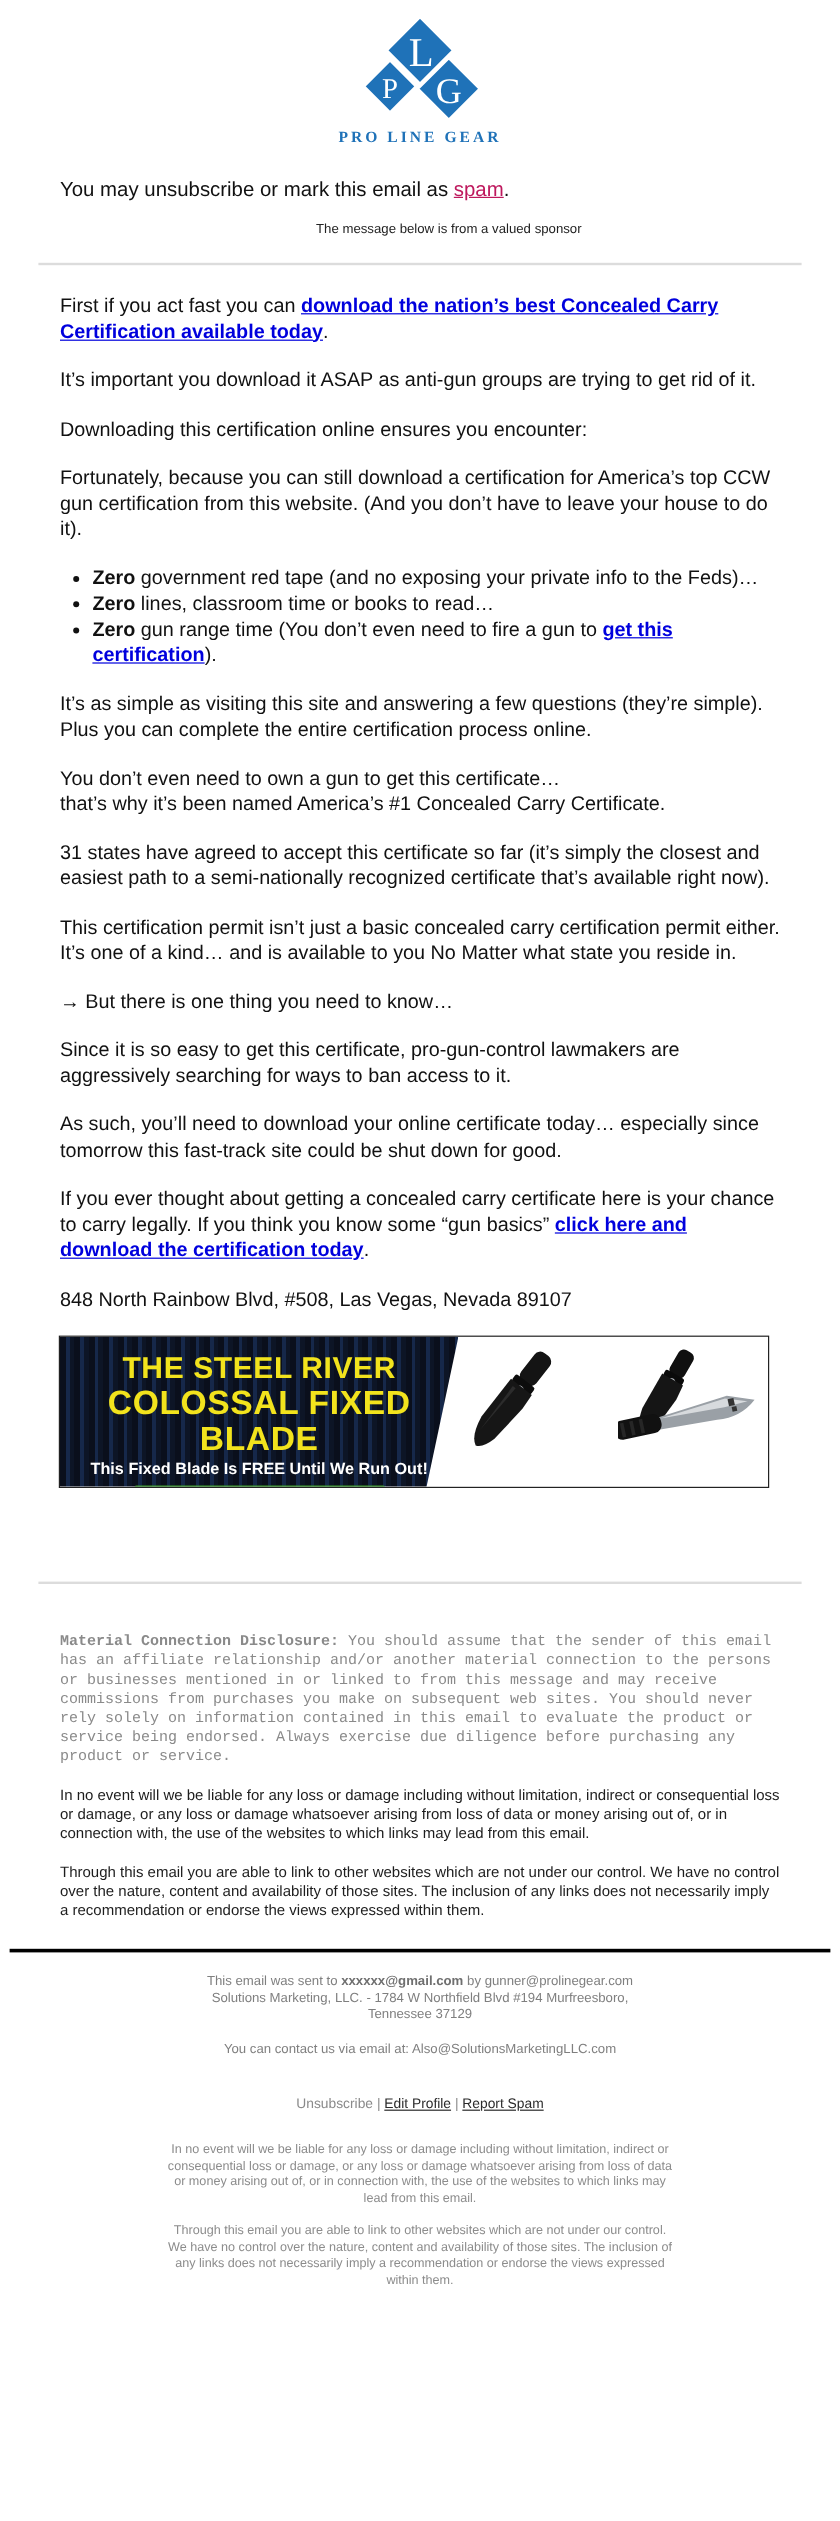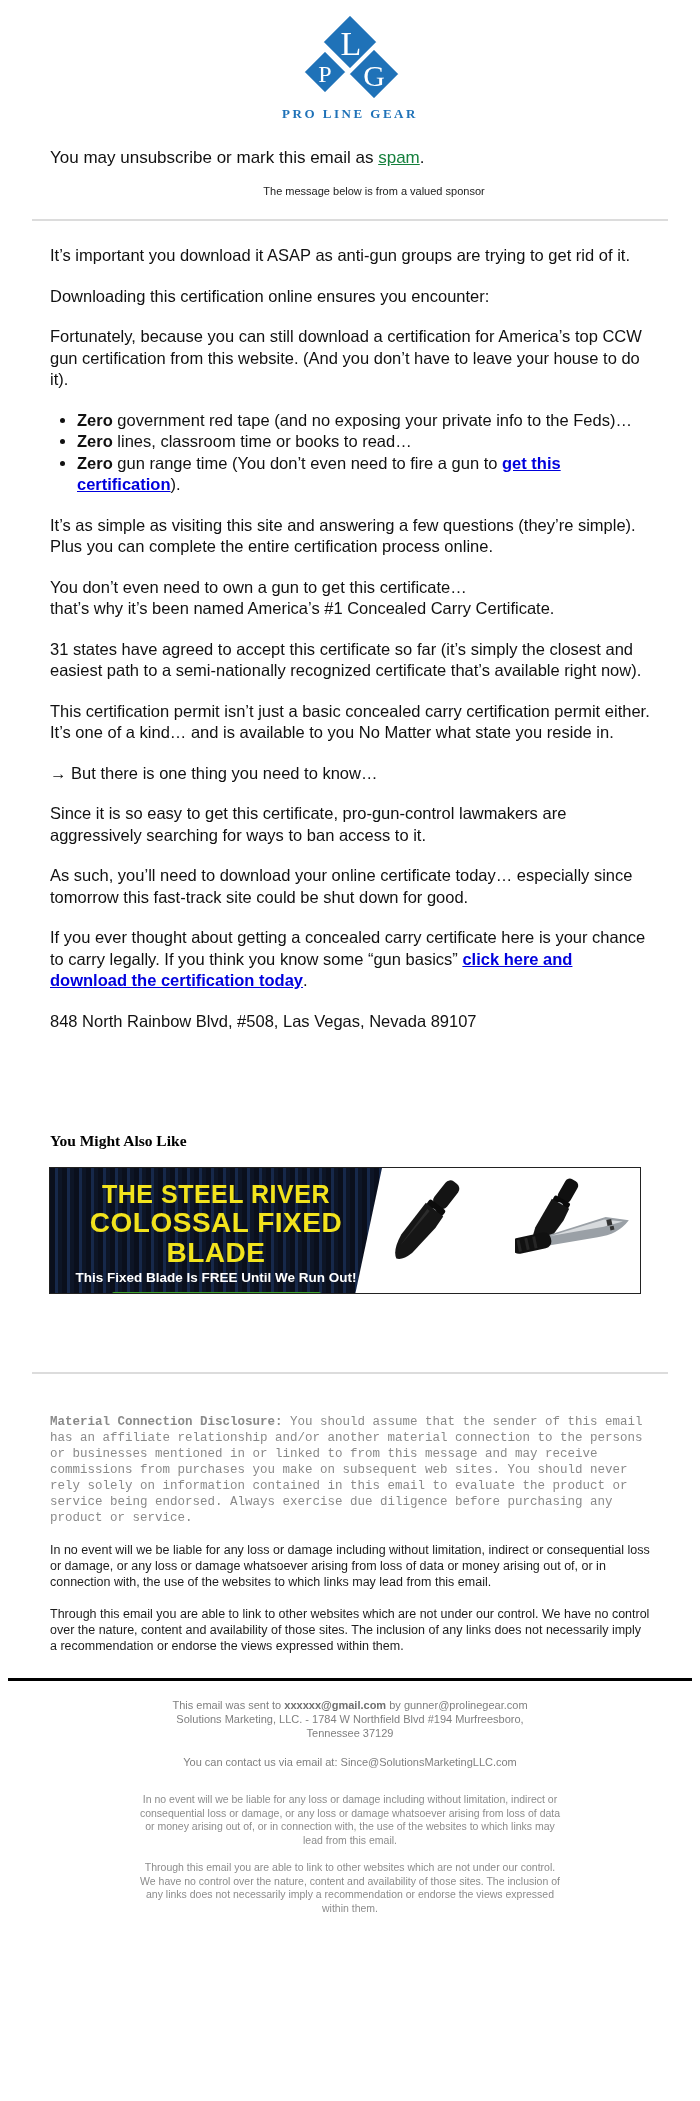--- a/index.html
+++ b/index.html
@@ -8,21 +8,21 @@
     font-family:"Liberation Sans","DejaVu Sans",sans-serif;color:#1a1a1a;overflow:hidden;
   }
   
   .brand{padding-top:12px;text-align:center;}
   .brand svg{display:block;margin:0 auto;}
   .brand-name{
     font-family:"Liberation Serif","DejaVu Serif",serif;font-weight:bold;
     color:#1f72b8;font-size:13px;letter-spacing:2.5px;margin-top:2px;
   }
   .unsub-line{padding:0 50px;margin-top:26px;font-size:17px;color:#111;}
-  a.blue-link{color:#15803d;text-decoration:underline;cursor:pointer;}
+  a.blue-link{color:#be185d;text-decoration:underline;cursor:pointer;}
   .sponsor-note{text-align:center;margin-top:17px;font-size:11px;color:#222;padding-left:48px;}
   .divider{height:2px;background:#dcdcdc;margin:22px 32px 0 32px;}
   
   .article{padding:5px 50px 0 50px;font-size:16.5px;line-height:21.5px;color:#111;}
   .article p{margin:19px 0;}
   .article ul{margin:19px 0;padding-left:27px;}
   .article li{margin:0;}
   .bold-link{color:#0000dd;font-weight:bold;text-decoration:underline;cursor:pointer;}
   
   .also-like{
@@ -87,40 +87,40 @@
     <div class="brand-name">PRO LINE GEAR</div>
   </div>
 
   <div class="unsub-line"><span>You may unsubscribe or mark this email as </span><a class="blue-link">spam</a><span>.</span></div>
 
   <div class="sponsor-note">The message below is from a valued sponsor</div>
 
   <div class="divider"></div>
 
   <div class="article">
+    <p><span>First if you act fast you can </span><a class="bold-link">download the nation’s best Concealed Carry Certification available today</a><span>.</span></p>
     <p>It’s important you download it ASAP as anti-gun groups are trying to get rid of it.</p>
     <p>Downloading this certification online ensures you encounter:</p>
     <p>Fortunately, because you can still download a certification for America’s top CCW gun certification from this website. (And you don’t have to leave your house to do it).</p>
     <ul>
       <li><b>Zero</b><span> government red tape (and no exposing your private info to the Feds)…</span></li>
       <li><b>Zero</b><span> lines, classroom time or books to read…</span></li>
       <li><b>Zero</b><span> gun range time (You don’t even need to fire a gun to </span><a class="bold-link">get this certification</a><span>).</span></li>
     </ul>
     <p>It’s as simple as visiting this site and answering a few questions (they’re simple). Plus you can complete the entire certification process online.</p>
     <p><span>You don’t even need to own a gun to get this certificate…</span><br><span>that’s why it’s been named America’s #1 Concealed Carry Certificate.</span></p>
     <p>31 states have agreed to accept this certificate so far (it’s simply the closest and easiest path to a semi-nationally recognized certificate that’s available right now).</p>
     <p>This certification permit isn’t just a basic concealed carry certification permit either. It’s one of a kind… and is available to you No Matter what state you reside in.</p>
     <p>→ But there is one thing you need to know…</p>
     <p>Since it is so easy to get this certificate, pro-gun-control lawmakers are aggressively searching for ways to ban access to it.</p>
     <p>As such, you’ll need to download your online certificate today… especially since tomorrow this fast-track site could be shut down for good.</p>
     <p><span>If you ever thought about getting a concealed carry certificate here is your chance to carry legally. If you think you know some “gun basics” </span><a class="bold-link">click here and download the certification today</a><span>.</span></p>
     <p>848 North Rainbow Blvd, #508, Las Vegas, Nevada 89107</p>
   </div>
 
-  <div class="also-like">You Might Also Like</div>
 
   <div class="banner">
     <div class="banner-left">
       <div class="banner-l1">THE STEEL RIVER</div>
       <div class="banner-l2">COLOSSAL FIXED BLADE</div>
       <div class="banner-l3">This Fixed Blade Is FREE Until We Run Out!</div>
       <span class="banner-btn">CLICK HERE NOW!</span>
     </div>
     <div class="banner-right">
 
@@ -161,18 +161,25 @@
     <p class="disc-gray"><b>Material Connection Disclosure:</b><span> You should assume that the sender of this email has an affiliate relationship and/or another material connection to the persons or businesses mentioned in or linked to from this message and may receive commissions from purchases you make on subsequent web sites. You should never rely solely on information contained in this email to evaluate the product or service being endorsed. Always exercise due diligence before purchasing any product or service.</span></p>
     <p class="disc-dark">In no event will we be liable for any loss or damage including without limitation, indirect or consequential loss or damage, or any loss or damage whatsoever arising from loss of data or money arising out of, or in connection with, the use of the websites to which links may lead from this email.</p>
     <p class="disc-dark">Through this email you are able to link to other websites which are not under our control. We have no control over the nature, content and availability of those sites. The inclusion of any links does not necessarily imply a recommendation or endorse the views expressed within them.</p>
   </div>
 
   <div class="thick-rule"></div>
 
   <div class="footer">
     <div class="sent"><span>This email was sent to </span><b>xxxxxx@gmail.com</b><span> by </span><span>gunner@prolinegear.com</span></div>
     <div class="company">Solutions Marketing, LLC. - 1784 W Northfield Blvd #194 Murfreesboro, Tennessee 37129</div>
-    <div class="contact">You can contact us via email at: Since@SolutionsMarketingLLC.com</div>
+    <div class="contact">You can contact us via email at: Also@SolutionsMarketingLLC.com</div>
+    <div class="footer-links">
+      <a class="plain">Unsubscribe</a>
+      <span>|</span>
+      <a class="ul">Edit Profile</a>
+      <span>|</span>
+      <a class="ul">Report Spam</a>
+    </div>
     <div class="legal">In no event will we be liable for any loss or damage including without limitation, indirect or consequential loss or damage, or any loss or damage whatsoever arising from loss of data or money arising out of, or in connection with, the use of the websites to which links may lead from this email.</div>
     <div class="legal">Through this email you are able to link to other websites which are not under our control. We have no control over the nature, content and availability of those sites. The inclusion of any links does not necessarily imply a recommendation or endorse the views expressed within them.</div>
   </div>
 
 </div>
 
 </body></html>

